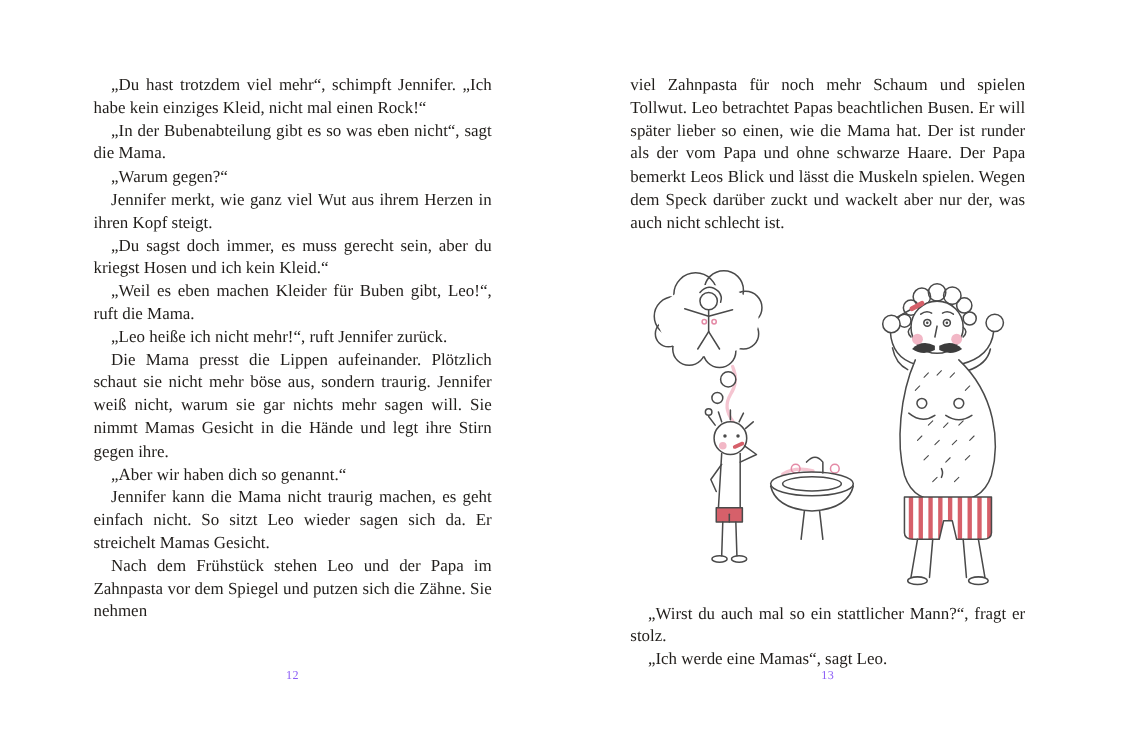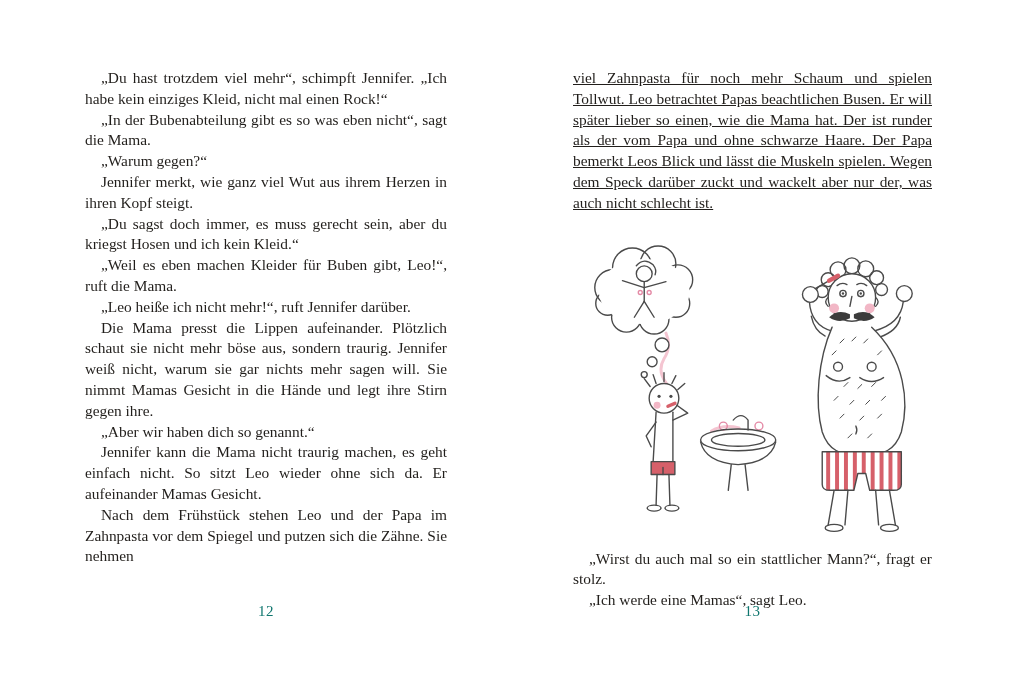--- a/index.html
+++ b/index.html
@@ -27,27 +27,27 @@
   .page-left  { padding: 68px 63px 0 85px; }
   .page-right { padding: 68px 88px 0 63px; }
   .text-block p {
     margin: 0;
     font-size: 15.4px;
     line-height: 20.8px;
     text-align: justify;
     text-indent: 16px;
     hyphens: auto;
   }
-  .text-block p.no-indent { text-indent: 0; text-decoration: underline; }
+  .text-block p.no-indent { text-indent: 0; }
   .page-number {
     position: absolute;
     bottom: 60px;
-    font-size: 15px;
+    font-size: 11px;
     letter-spacing: 0.5px;
-    color: #0f766e;
+    color: #8b5cf6;
     text-align: center;
   }
   .page-left  .page-number { left: 85px; right: 63px; }
   .page-right .page-number { left: 63px; right: 88px; }
   figure.illustration {
     margin: 22px 0 16px 0;
     padding: 0;
     width: 100%;
     display: flex;
     justify-content: center;
@@ -60,24 +60,24 @@
 <div class="spread">
 
   <div class="page page-left">
     <div class="text-block">
       <p>„Du hast trotzdem viel mehr“, schimpft Jennifer. „Ich habe kein einziges Kleid, nicht mal einen Rock!“</p>
       <p>„In der Bubenabteilung gibt es so was eben nicht“, sagt die Mama.</p>
       <p>„Warum gegen?“</p>
       <p>Jennifer merkt, wie ganz viel Wut aus ihrem Herzen in ihren Kopf steigt.</p>
       <p>„Du sagst doch immer, es muss gerecht sein, aber du kriegst Hosen und ich kein Kleid.“</p>
       <p>„Weil es eben machen Kleider für Buben gibt, Leo!“, ruft die Mama.</p>
-      <p>„Leo heiße ich nicht mehr!“, ruft Jennifer darüber.</p>
+      <p>„Leo heiße ich nicht mehr!“, ruft Jennifer zurück.</p>
       <p>Die Mama presst die Lippen aufeinander. Plötzlich schaut sie nicht mehr böse aus, sondern traurig. Jennifer weiß nicht, warum sie gar nichts mehr sagen will. Sie nimmt Mamas Gesicht in die Hände und legt ihre Stirn gegen ihre.</p>
       <p>„Aber wir haben dich so genannt.“</p>
-      <p>Jennifer kann die Mama nicht traurig machen, es geht einfach nicht. So sitzt Leo wieder ohne sich da. Er aufeinander Mamas Gesicht.</p>
+      <p>Jennifer kann die Mama nicht traurig machen, es geht einfach nicht. So sitzt Leo wieder sagen sich da. Er streichelt Mamas Gesicht.</p>
       <p>Nach dem Frühstück stehen Leo und der Papa im Zahnpasta vor dem Spiegel und putzen sich die Zähne. Sie nehmen</p>
     </div>
     <div class="page-number">12</div>
   </div>
 
   <div class="page page-right">
     <div class="text-block">
       <p class="no-indent">viel Zahnpasta für noch mehr Schaum und spielen Tollwut. Leo betrachtet Papas beachtlichen Busen. Er will später lieber so einen, wie die Mama hat. Der ist runder als der vom Papa und ohne schwarze Haare. Der Papa bemerkt Leos Blick und lässt die Muskeln spielen. Wegen dem Speck darüber zuckt und wackelt aber nur der, was auch nicht schlecht ist.</p>
     </div>
 

